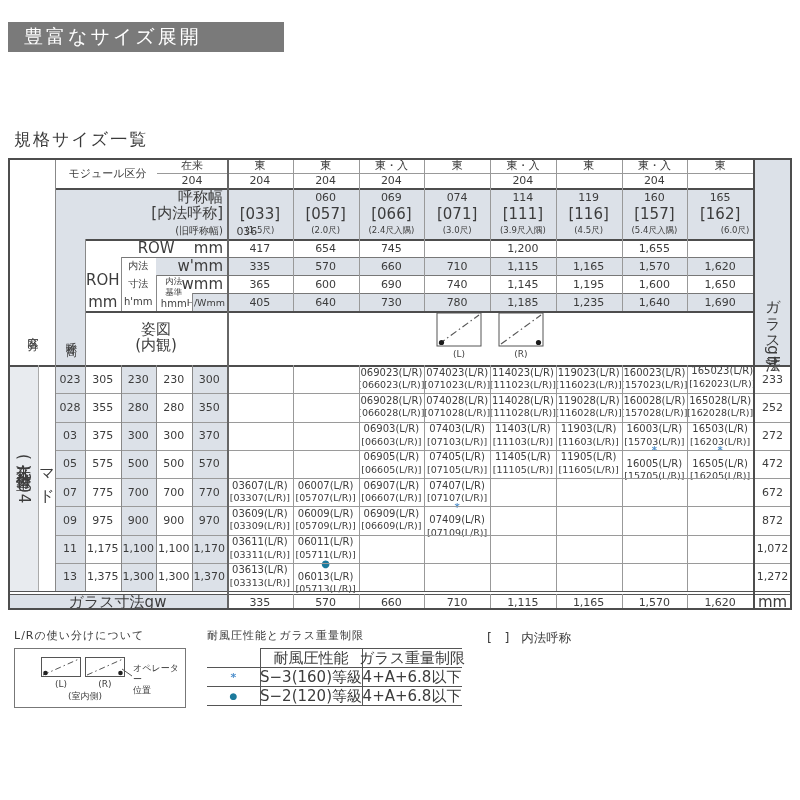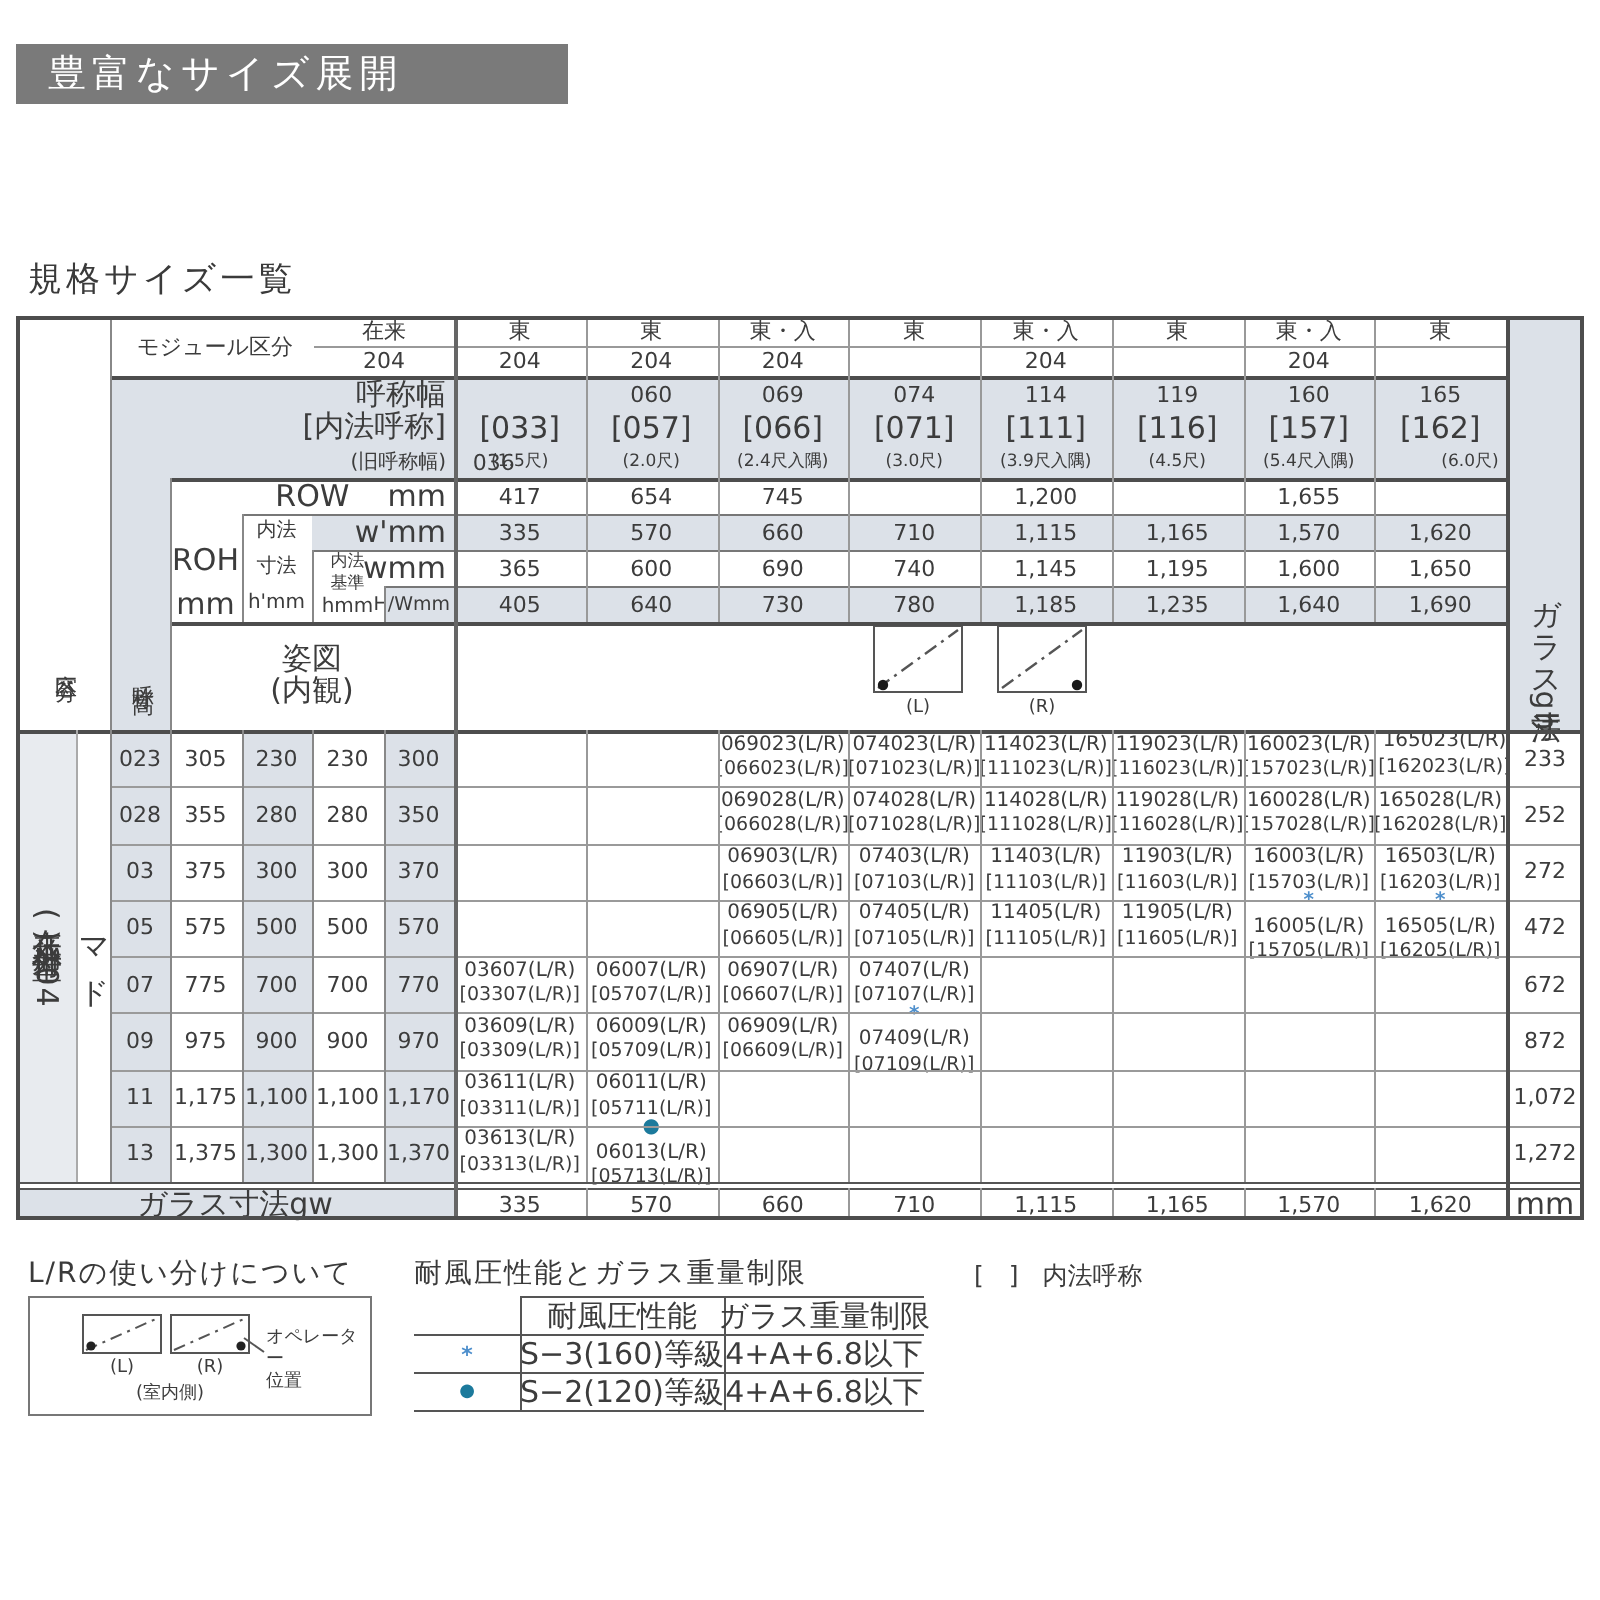--- a/index.html
+++ b/index.html
@@ -17,21 +17,21 @@
   .vert{writing-mode:vertical-rl;text-orientation:mixed;letter-spacing:2px;}
   .ln{position:absolute;}
   .cell2{line-height:12.5px;text-align:center;}
   .sub{font-size:9.5px;}
   .mk-ast{color:#4e8fcc;font-weight:bold;}
   .mk-dot{color:#1c7a9c;font-size:9px;}
   #banner{position:absolute;left:8px;top:22px;width:276px;height:30px;background:#7a7a7a;
           display:flex;align-items:center;}
   #banner span{color:#fff;font-size:19px;letter-spacing:3px;padding-left:16px;}
   #section-title{position:absolute;left:14px;top:128px;font-size:17px;letter-spacing:2px;color:#3a3a3a;}
-  .legend-title{position:absolute;font-size:14px;letter-spacing:1px;color:#3a3a3a;}
+  .legend-title{position:absolute;font-size:11px;letter-spacing:1px;color:#3a3a3a;}
 </style>
 </head>
 <body>
 
 <div id="page">
 
   <div id="banner">
     <span>豊富なサイズ展開</span>
   </div>
 

